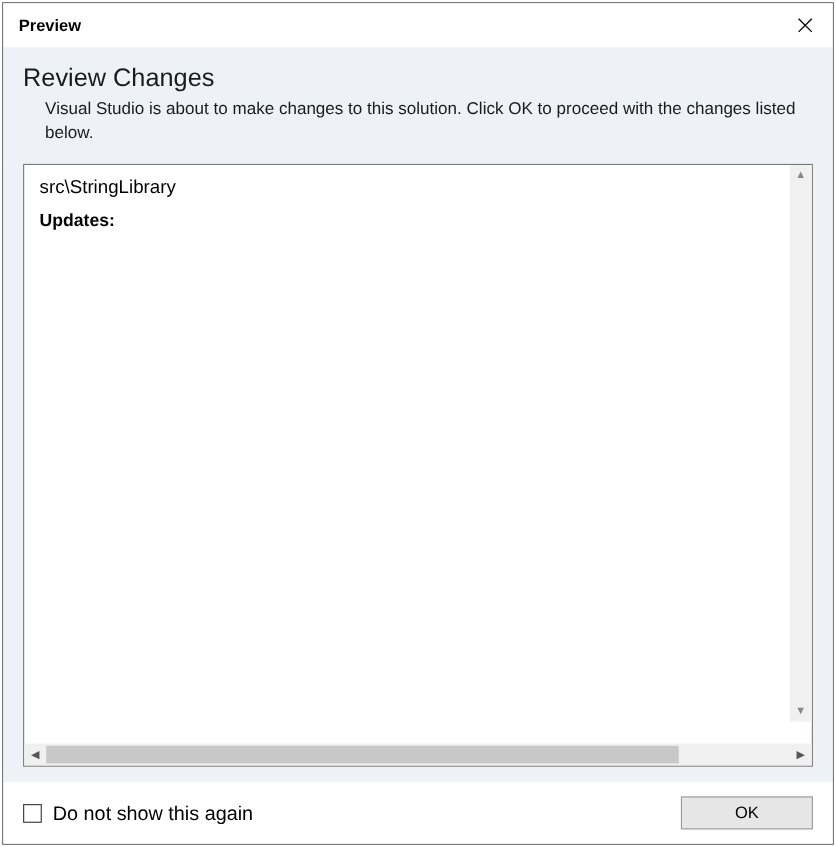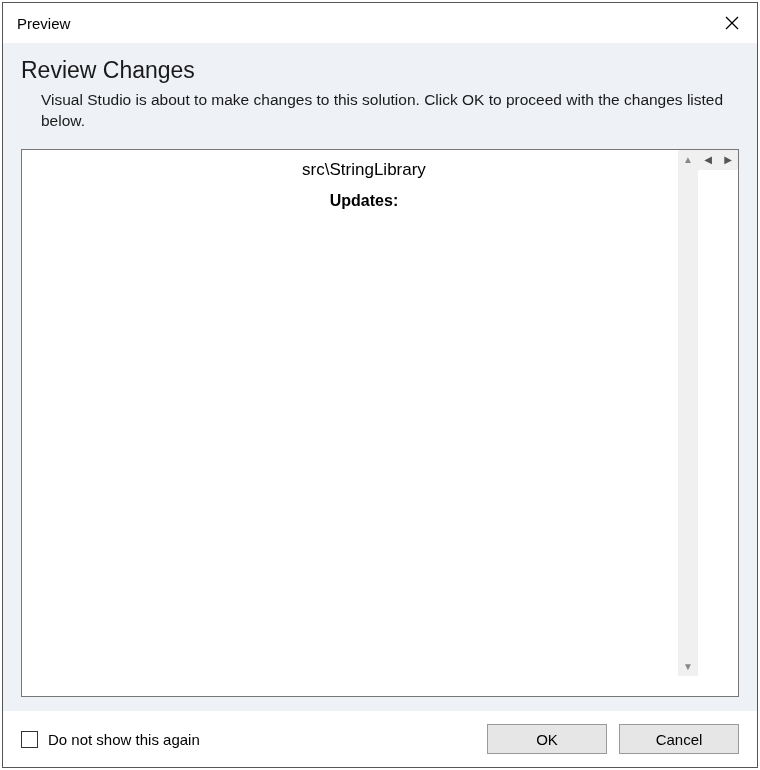--- a/index.html
+++ b/index.html
@@ -27,20 +27,21 @@
       height: 40px;
       display: flex;
       align-items: center;
       justify-content: space-between;
       padding: 0 0 0 14px;
       background: #fff;
     }
     .titlebar-title {
       font-size: 15px;
       color: #000;
+      font-weight: bold;
     }
     .close-btn {
       width: 50px;
       height: 40px;
       display: flex;
       align-items: center;
       justify-content: center;
       cursor: pointer;
     }
     .close-btn svg {
@@ -69,24 +70,23 @@
       padding: 0 18px 14px 18px;
       flex: 1;
       display: flex;
       flex-direction: column;
     }
     .content-box {
       border: 1px solid #777;
       background: #fff;
       flex: 1;
       display: flex;
-      flex-direction: row;
+      flex-direction: column;
       position: relative;
       overflow: hidden;
-      text-align: center;
     }
     .content-inner {
       flex: 1;
       padding: 10px 6px 6px 14px;
       overflow: hidden;
       position: relative;
     }
     .project-name {
       font-size: 17px;
       color: #000;
@@ -168,21 +168,21 @@
       align-items: center;
       gap: 10px;
     }
     .checkbox {
       width: 17px;
       height: 17px;
       border: 1px solid #333;
       background: #fff;
     }
     .checkbox-label {
-      font-size: 15px;
+      font-size: 18px;
       color: #000;
     }
     .button-group {
       display: flex;
       gap: 12px;
     }
     .btn {
       min-width: 120px;
       height: 30px;
       border: 1px solid #999;
@@ -235,16 +235,15 @@
     </div>
   </div>
 
   <div class="footer">
     <div class="checkbox-wrap">
       <div class="checkbox"></div>
       <div class="checkbox-label">Do not show this again</div>
     </div>
     <div class="button-group">
       <button class="btn">OK</button>
-      <button class="btn">Cancel</button>
     </div>
   </div>
 </div>
 
 </body></html>

